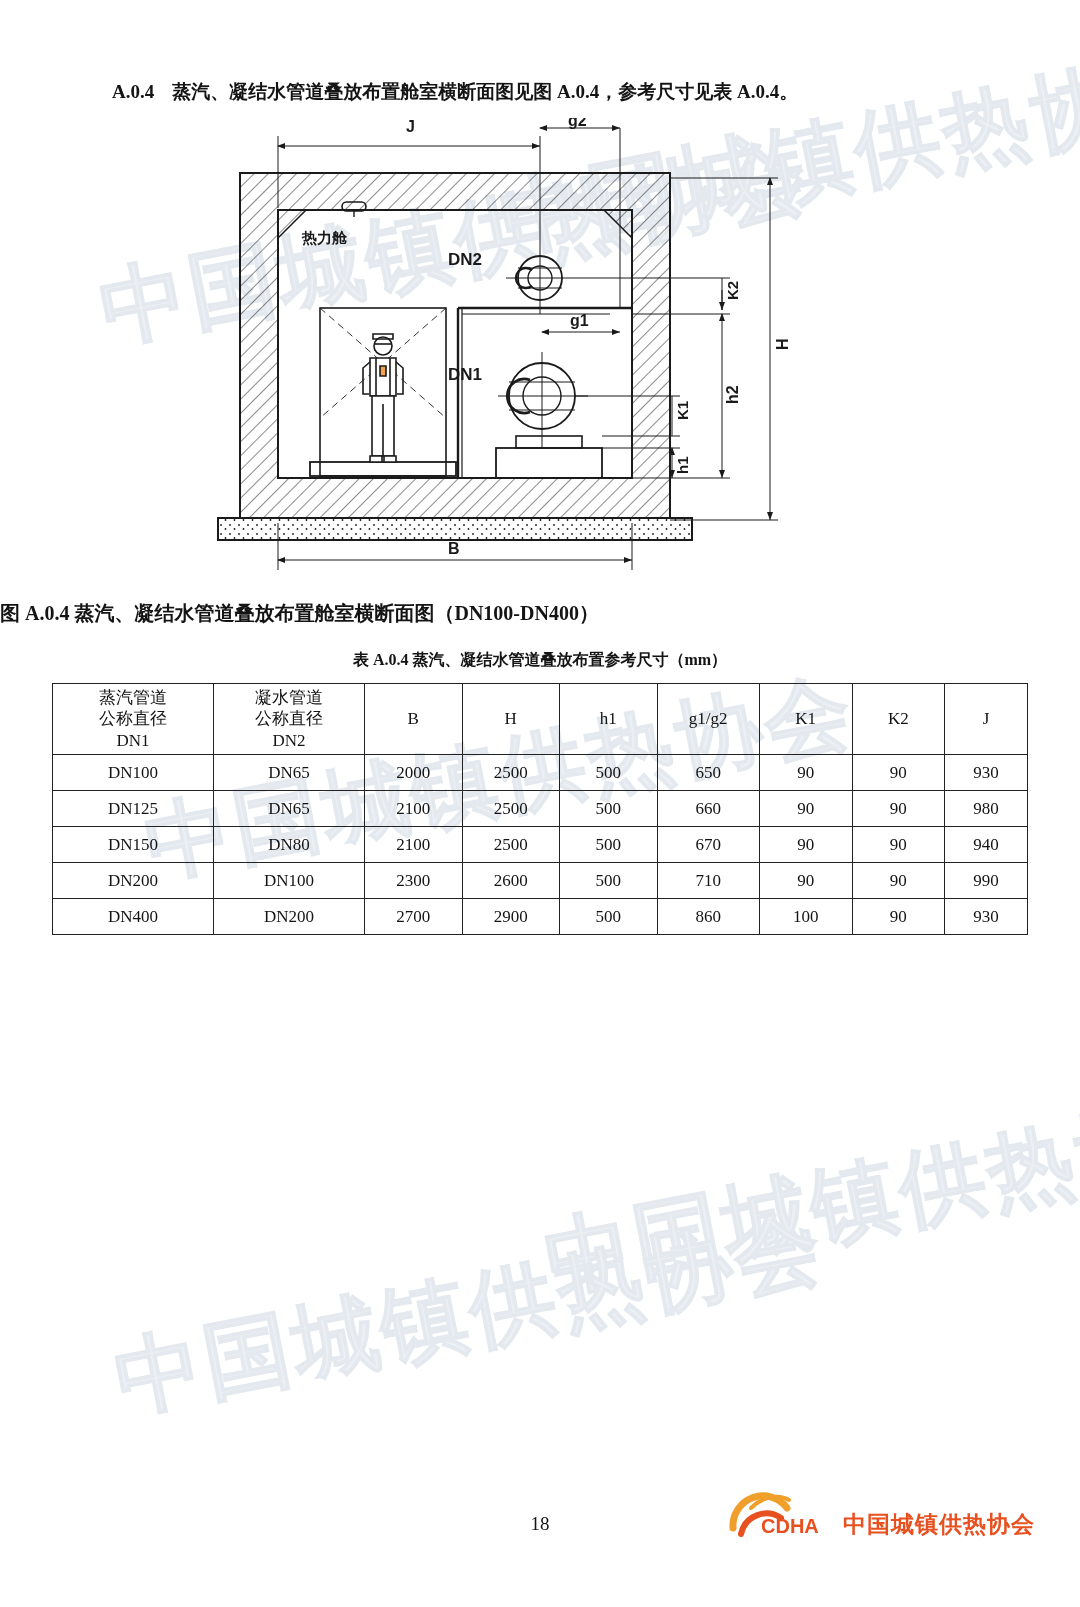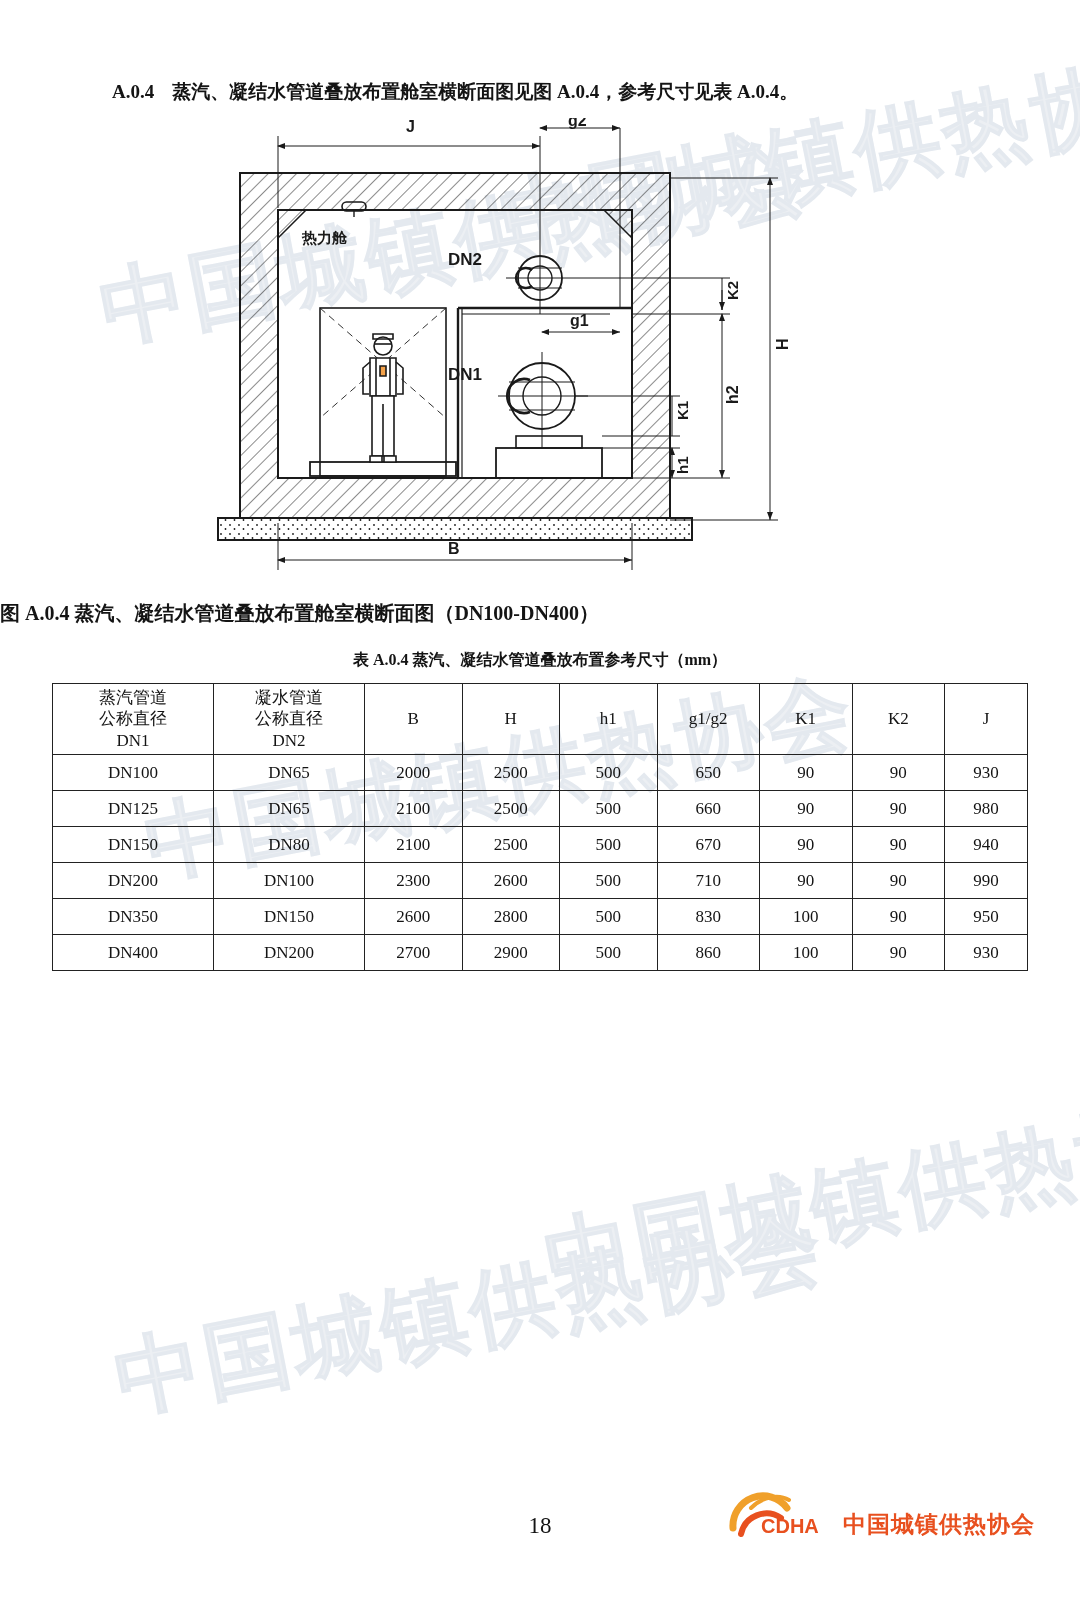--- a/index.html
+++ b/index.html
@@ -116,21 +116,21 @@
   col.c8 { width: 9.5%; }
   col.c9 { width: 8.5%; }
 
   
   .page-no {
     position: absolute;
     left: 0;
     top: 1513px;
     width: 1080px;
     text-align: center;
-    font-size: 23px;
+    font-size: 19px;
   }
   .logo {
     position: absolute;
     right: 45px;
     top: 1488px;
     display: flex;
     align-items: flex-end;
     gap: 8px;
     z-index: 2;
   }
@@ -373,31 +373,20 @@
         <td>DN100</td>
         <td>2300</td>
         <td>2600</td>
         <td>500</td>
         <td>710</td>
         <td>90</td>
         <td>90</td>
         <td>990</td>
       </tr>
       <tr>
-        <td>DN350</td>
-        <td>DN150</td>
-        <td>2600</td>
-        <td>2800</td>
-        <td>500</td>
-        <td>830</td>
-        <td>100</td>
-        <td>90</td>
-        <td>950</td>
-      </tr>
-      <tr>
         <td>DN400</td>
         <td>DN200</td>
         <td>2700</td>
         <td>2900</td>
         <td>500</td>
         <td>860</td>
         <td>100</td>
         <td>90</td>
         <td>930</td>
       </tr>

